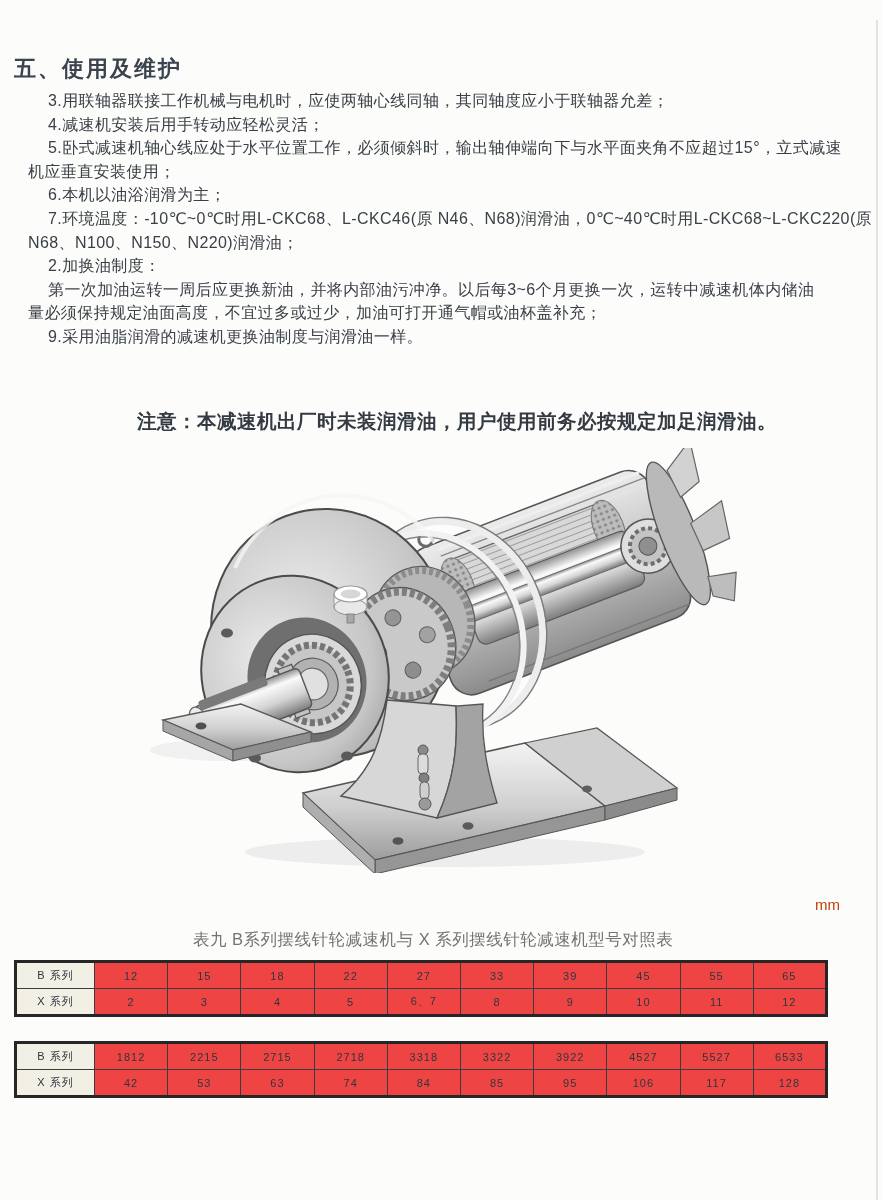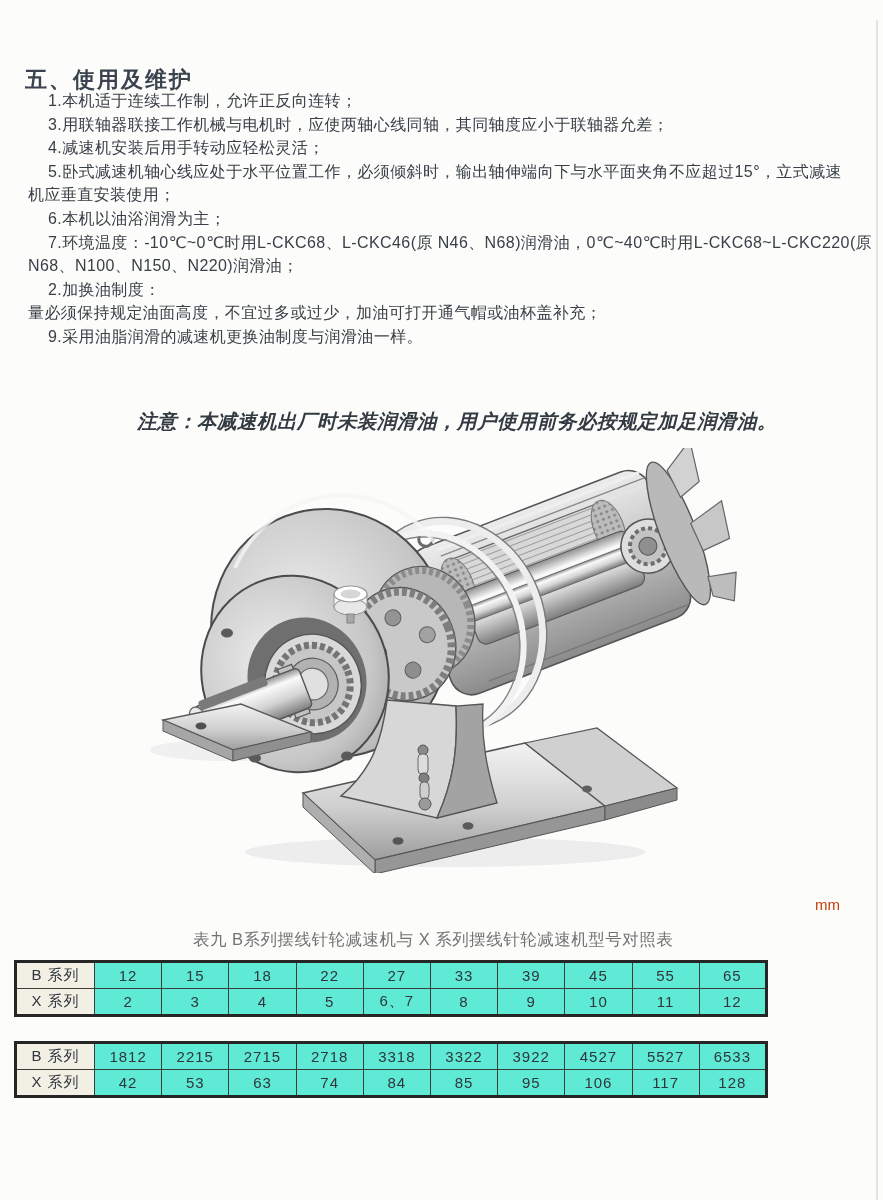--- a/index.html
+++ b/index.html
@@ -3,60 +3,60 @@
 <meta charset="utf-8">
 <style>
   html,body{margin:0;padding:0;background:#e9e9e9;}
   .page{
     position:relative;width:883px;height:1200px;margin:0 auto;
     background:#fcfcfb;overflow:hidden;
     font-family:"Liberation Sans","DejaVu Sans",sans-serif;
     color:#3a4047;
   }
   .edge-line{position:absolute;left:876px;top:20px;width:2px;height:1180px;background:#dcdcdc;opacity:.8;}
-  .heading{position:absolute;left:14px;top:54px;margin:11px;font-size:22px;font-weight:bold;letter-spacing:2px;color:#3b434e;}
+  .heading{position:absolute;left:14px;top:54px;margin:0;font-size:22px;font-weight:bold;letter-spacing:2px;color:#3b434e;}
   .body-block{position:absolute;left:28px;top:89px;width:840px;}
   .line{height:23.6px;line-height:23.6px;font-size:16px;letter-spacing:.4px;white-space:nowrap;}
   .line.ind{padding-left:20px;}
-  .note{position:absolute;left:137px;top:408px;font-size:19.5px;font-weight:bold;letter-spacing:.5px;white-space:nowrap;color:#333a42;font-style:italic;}
+  .note{position:absolute;left:137px;top:408px;font-size:19.5px;font-weight:bold;letter-spacing:.5px;white-space:nowrap;color:#333a42;}
   .figure{position:absolute;left:135px;top:448px;width:630px;height:425px;}
   .caption{position:absolute;left:308px;top:876px;font-size:18px;font-weight:bold;letter-spacing:2px;color:#3b434e;}
   .tbl-title{position:absolute;left:193px;top:929px;font-size:16.5px;letter-spacing:.5px;color:#737373;}
   .tbl-unit{position:absolute;left:815px;top:896px;font-size:15px;color:#c2410c;}
   table.cmp{
-    position:absolute;left:14px;width:754px;border-collapse:collapse;table-layout:fixed;
-    border:3px solid #262626;font-size:15px;color:#2f363d;
+    position:absolute;left:14px;width:814px;border-collapse:collapse;table-layout:fixed;
+    border:3px solid #262626;font-size:11px;color:#2f363d;
   }
   table.cmp.t1{top:960px;}
   table.cmp.t2{top:1041px;}
   table.cmp th,table.cmp td{
     border:1.5px solid #3c3c3c;height:25px;padding:0;text-align:center;
     font-weight:normal;letter-spacing:1px;
   }
   table.cmp th{background:#f2efe5;width:77px;}
-  table.cmp td{background:#5eead4;}
+  table.cmp td{background:#ef4444;}
 </style>
 </head>
 <body>
 
 <div class="page">
   <div class="edge-line"></div>
 
   <h1 class="heading">五、使用及维护</h1>
 
   <div class="body-block">
-    <div class="line ind">1.本机适于连续工作制，允许正反向连转；</div>
     <div class="line ind">3.用联轴器联接工作机械与电机时，应使两轴心线同轴，其同轴度应小于联轴器允差；</div>
     <div class="line ind">4.减速机安装后用手转动应轻松灵活；</div>
     <div class="line ind">5.卧式减速机轴心线应处于水平位置工作，必须倾斜时，输出轴伸端向下与水平面夹角不应超过15°，立式减速</div>
     <div class="line">机应垂直安装使用；</div>
     <div class="line ind">6.本机以油浴润滑为主；</div>
     <div class="line ind">7.环境温度：-10℃~0℃时用L-CKC68、L-CKC46(原 N46、N68)润滑油，0℃~40℃时用L-CKC68~L-CKC220(原</div>
     <div class="line">N68、N100、N150、N220)润滑油；</div>
     <div class="line ind">2.加换油制度：</div>
+    <div class="line ind">第一次加油运转一周后应更换新油，并将内部油污冲净。以后每3~6个月更换一次，运转中减速机体内储油</div>
     <div class="line">量必须保持规定油面高度，不宜过多或过少，加油可打开通气帽或油杯盖补充；</div>
     <div class="line ind">9.采用油脂润滑的减速机更换油制度与润滑油一样。</div>
   </div>
 
   <div class="note">注意：本减速机出厂时未装润滑油，用户使用前务必按规定加足润滑油。</div>
 
   <div class="figure">
     <svg width="630" height="425" viewBox="0 0 630 425" xmlns="http://www.w3.org/2000/svg">
       <defs>
         <linearGradient id="metalV" x1="0" y1="0" x2="0" y2="1">

